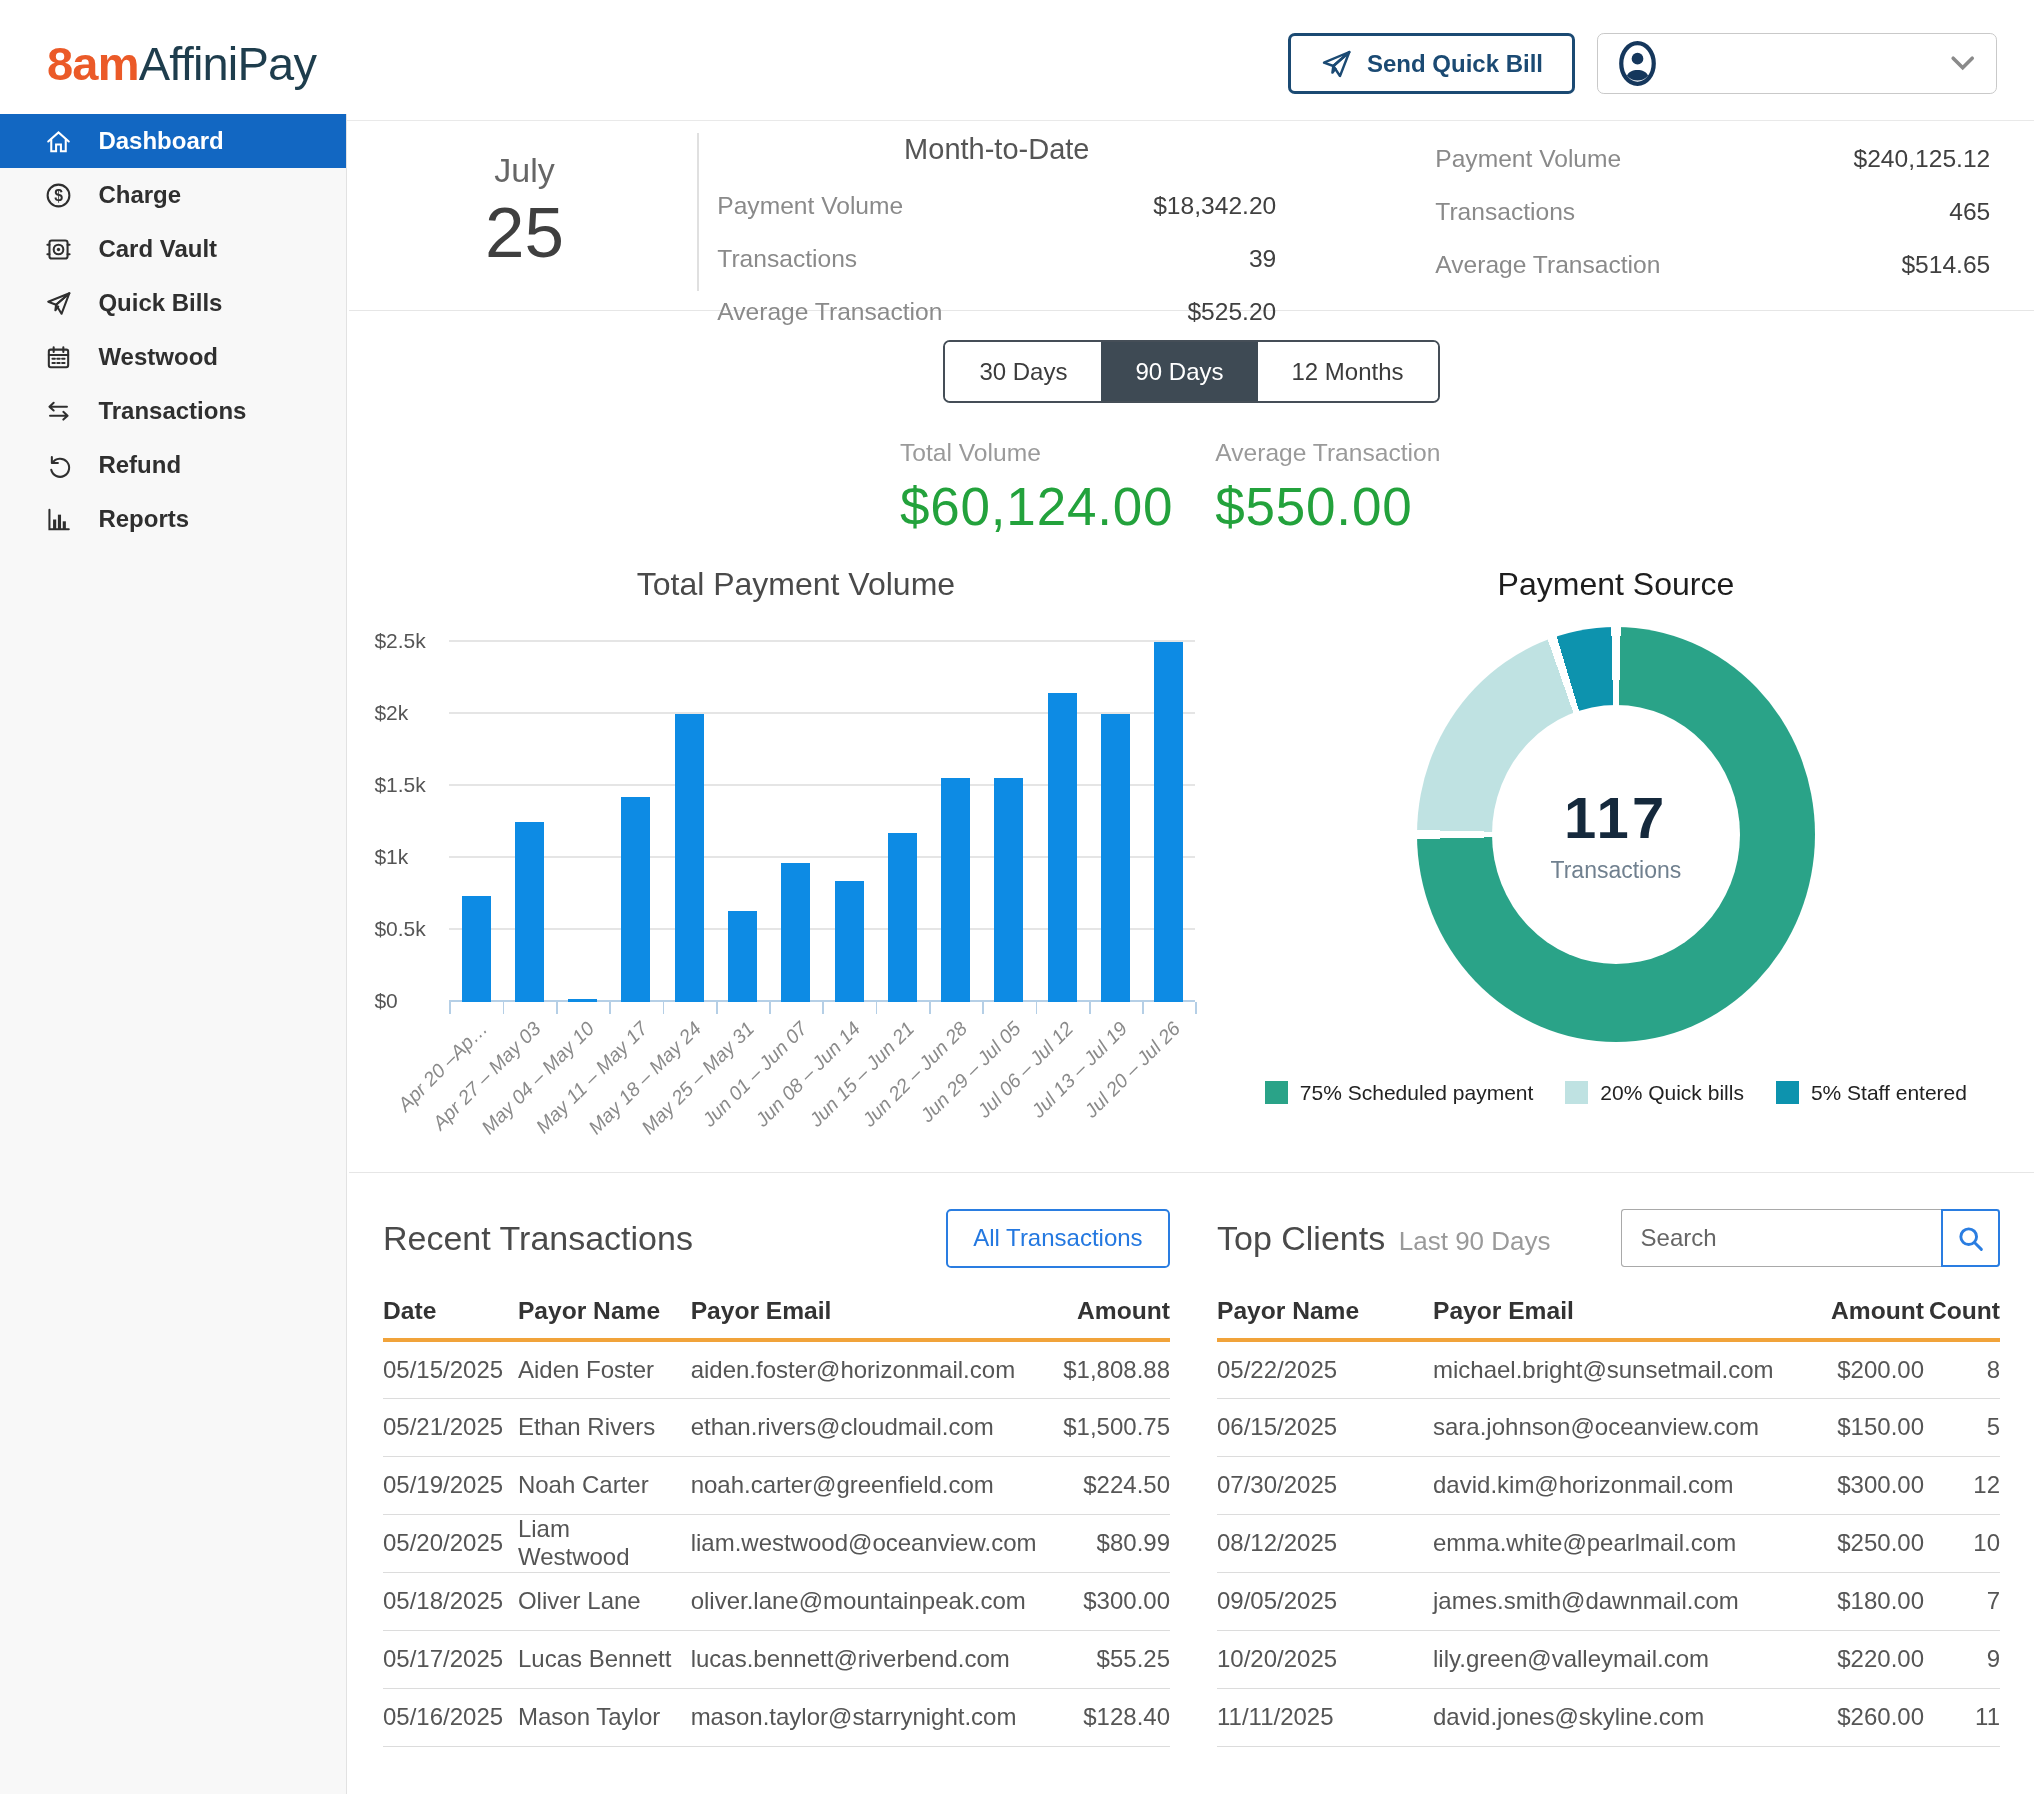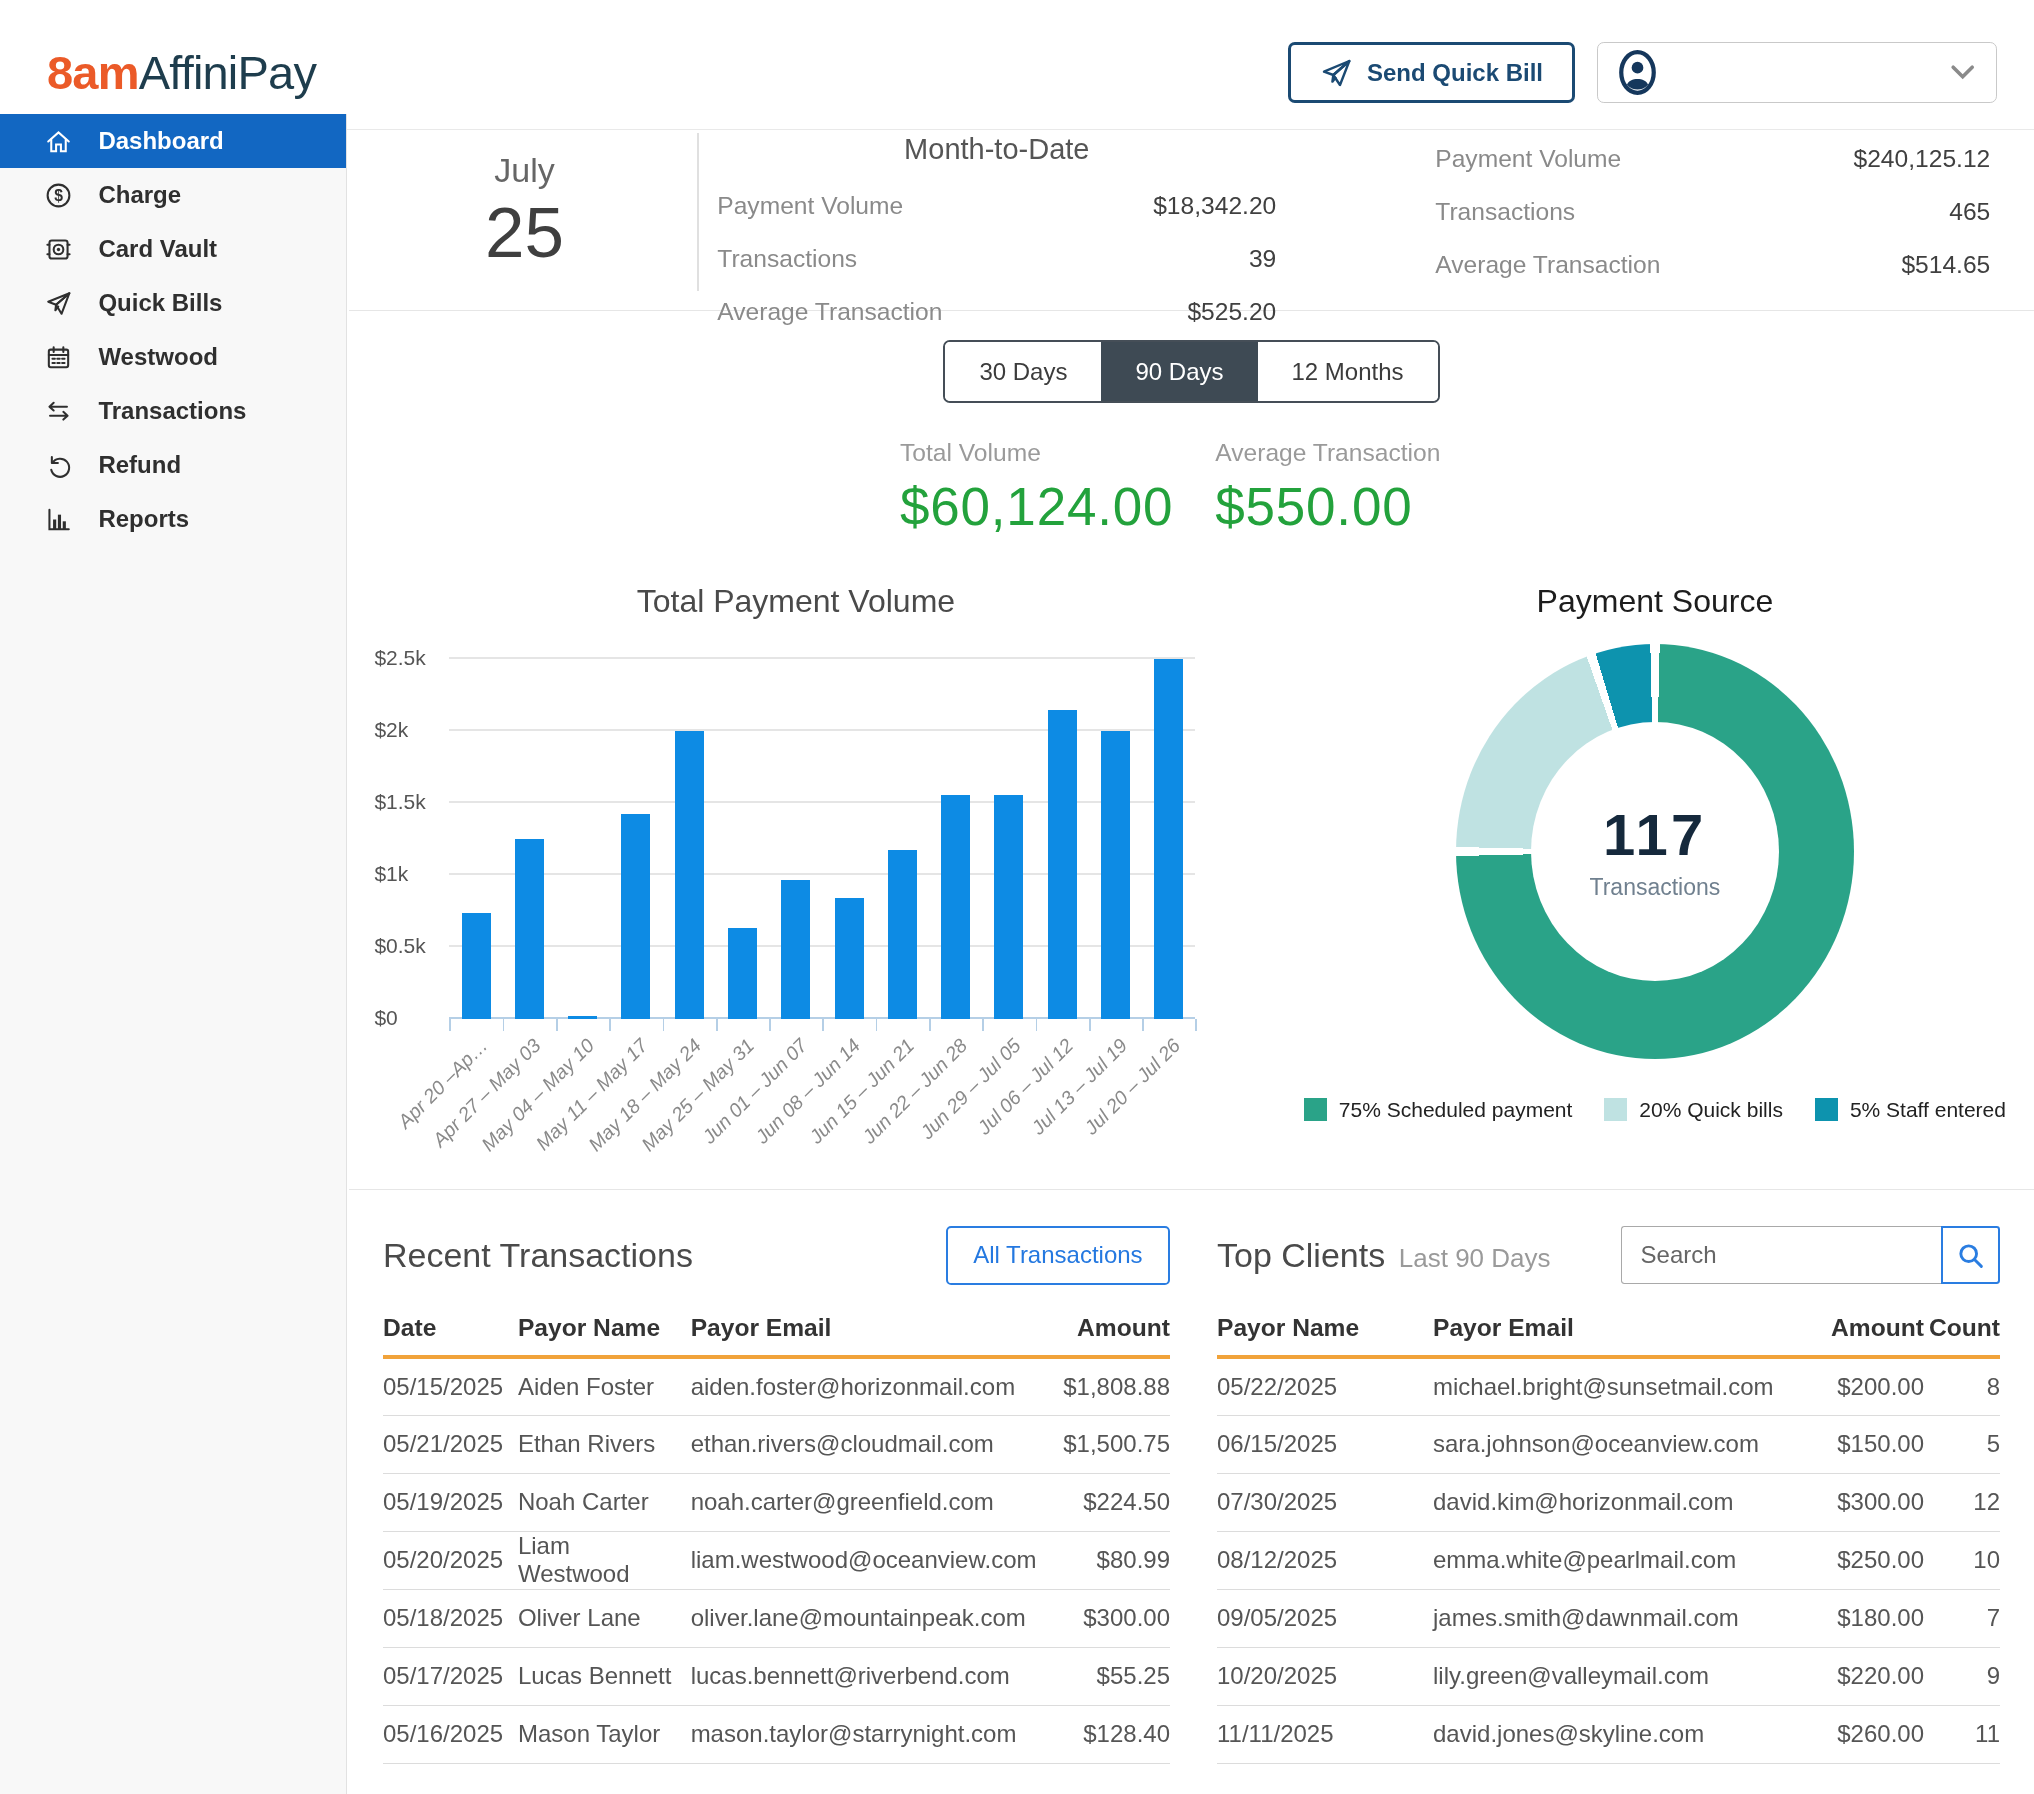--- a/index.html
+++ b/index.html
@@ -1,20 +1,20 @@
 <!DOCTYPE html>
 <html style="font-size:13.6px"><head>
 <meta charset="utf-8">
 <style>
   * { margin:0; padding:0; box-sizing:border-box; }
   html,body { background:#fff; font-family:"Liberation Sans", sans-serif; }
   .app { position:relative; width:2034px; height:1794px; background:#fff; overflow:hidden; }
 
   
-  .header { position:absolute; top:16px; left:0; width:2034px; height:114px; display:flex; align-items:center;
+  .header { position:absolute; top:7px; left:0; width:2034px; height:114px; display:flex; align-items:center;
             background:#fff; border-bottom:1.7px solid #e9e9e9; padding:0 37px 0 47px; }
   .logo { font-size:47px; letter-spacing:-0.8px; display:flex; align-items:baseline; }
   .logo .l8am { color:#eb5a28; font-weight:700; }
   .logo .laff { color:#1e3d4d; font-weight:500; }
   .header-spacer { flex:1; }
   .sqb-btn { display:flex; align-items:center; gap:15.3px; border:3.4px solid #1b4a73; border-radius:6.8px;
              background:#fff; color:#1b4a73; font-weight:700; font-size:24px; height:61px; padding:0 29px; cursor:pointer; }
   .sqb-btn svg { width:32px; height:32px; }
   .avatar-box { margin-left:22px; width:400px; height:61px; border:1.7px solid #c9c9c9; border-radius:6.8px;
                 display:flex; align-items:center; padding:0 20.3px; background:#fff; }
@@ -51,21 +51,21 @@
          padding:0 34px; cursor:pointer; border:none; }
   .tab.active { background:#3e4a54; color:#fff; }
 
   
   .totals { display:flex; margin-left:551px; margin-top:36px; }
   .total-block .t-lbl { font-size:24.6px; color:#9a9a9a; }
   .total-block .t-val { font-size:53px; color:#23a23c; font-weight:400; margin-top:8.5px; letter-spacing:0.8px; }
   .total-block + .total-block { margin-left:42px; }
 
   
-  .charts-section { display:flex; margin-top:46px; border-bottom:1.7px solid #e6e6e6; padding-bottom:22px;gap:39px; }
+  .charts-section { display:flex; margin-top:29px; border-bottom:1.7px solid #e6e6e6; padding-bottom:22px; }
   .barchart { margin-left:25.4px; width:843px; }
   .chart-title { text-align:center; font-size:32px; color:#4a4a4a; }
   .bar-plot { position:relative; height:360px; margin-left:75px; width:746px; margin-top:39px; }
   .gridline { position:absolute; left:0; right:0; height:1.7px; background:#e5e5e5; }
   .gridline.baseline { background:#b5cfe6; }
   .ytick { position:absolute; left:-75px; width:63px; font-size:21px; color:#555; }
   .bars { position:absolute; left:0; right:0; top:0; bottom:0; display:flex; align-items:flex-end; }
   .bar-slot { flex:1; display:flex; justify-content:center; align-items:flex-end; height:100%; }
   .bar { width:29px; background:#0d8be4; }
   .xtick { position:absolute; width:1.7px; height:12px; background:#b5cfe6; bottom:-12px; }

